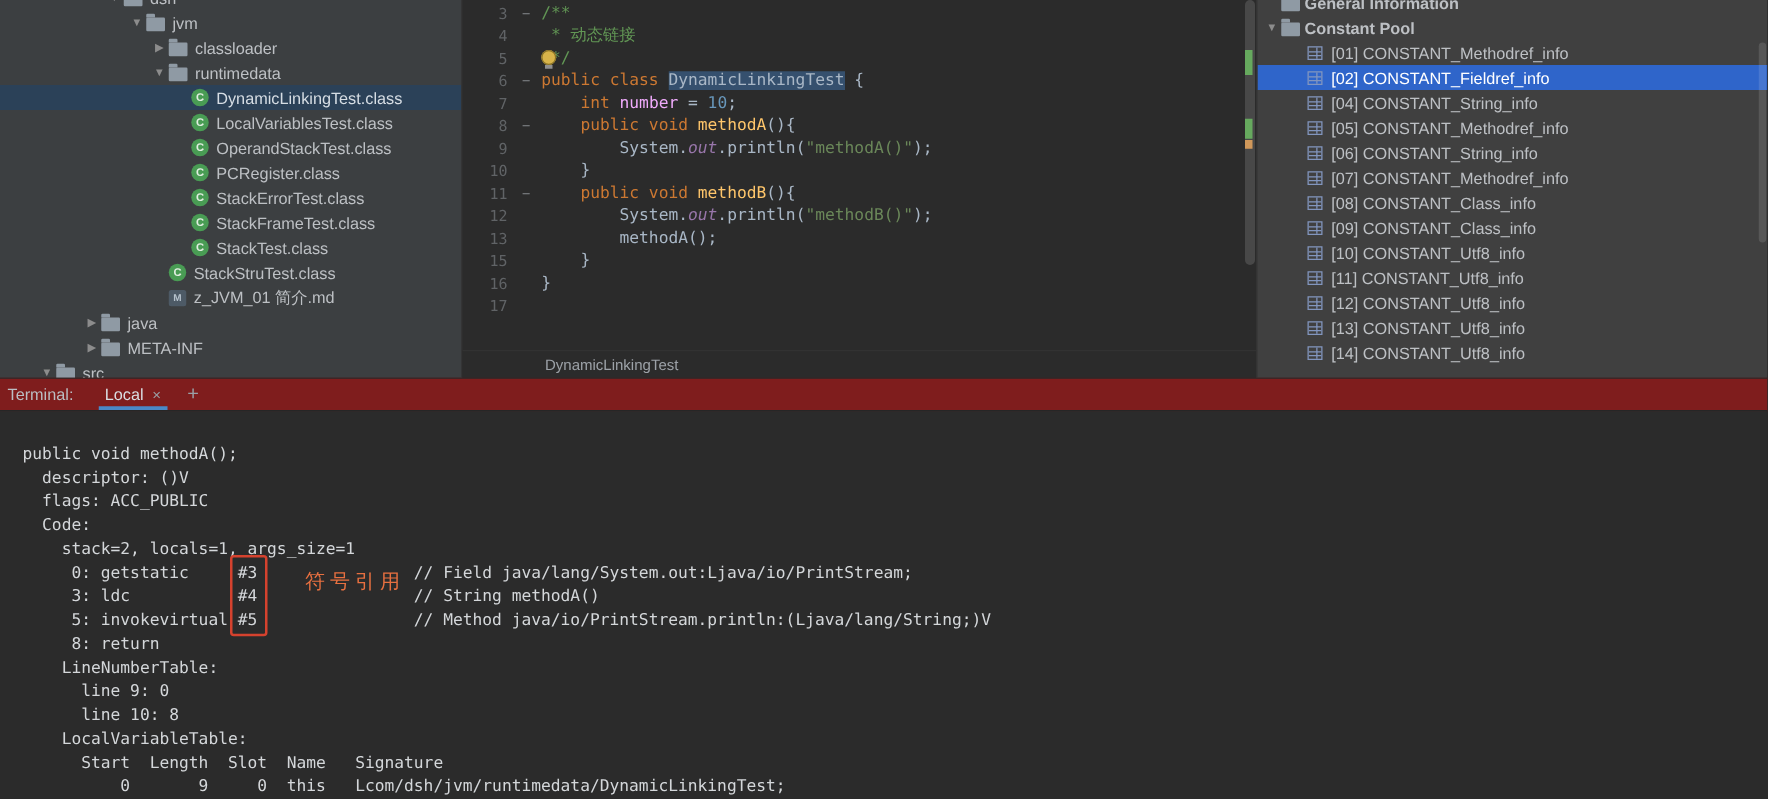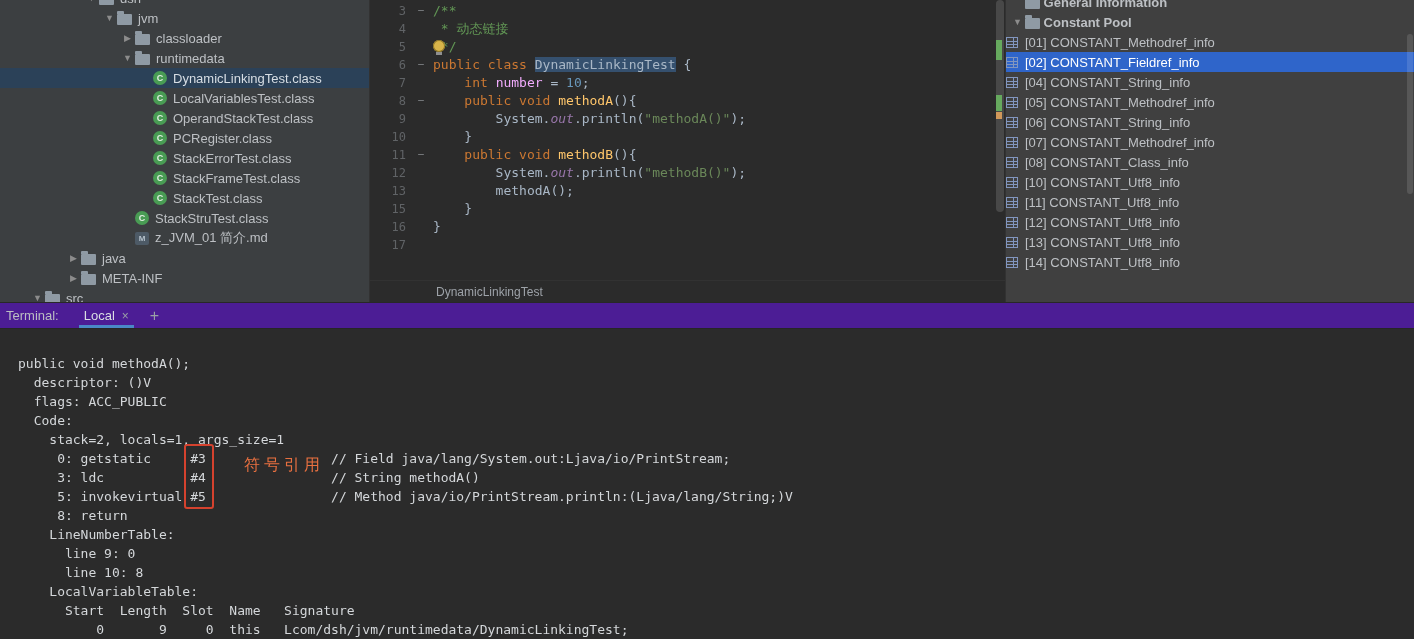--- a/index.html
+++ b/index.html
@@ -42,31 +42,31 @@
   .stripe-mark.green{background:#4d9b44}
   .stripe-mark.orange{background:#c9873f}
   .scroll-thumb{position:absolute;right:1px;top:0;width:8px;height:212px;background:rgba(255,255,255,0.14);border-radius:4px}
   .breadcrumb{height:22px;border-top:1px solid #323232;display:flex;align-items:center;padding-left:66px;color:#9da2a8;font-size:12px;background:#2b2b2b;margin-top:auto}
 
   
   .class-pane{width:409px;min-width:409px;background:#404040;border-left:1px solid #323232;overflow:hidden;position:relative}
   .cv-list{margin-top:-8px}
   .cv-row{height:20px;display:flex;align-items:center;font-size:13px;color:#bdc0c4;white-space:nowrap;cursor:pointer}
   .cv-row.group{padding-left:4px;font-weight:bold}
-  .cv-row.item{}
+  .cv-row.item{padding-left:40px}
   .cv-row.selected{background:#2f65ca;color:#ffffff}
   .cv-label{margin-left:0}
   .grid-ic{width:12px;height:11px;min-width:12px;border:1px solid #8296bf;margin-right:7px;background:
     linear-gradient(#8296bf,#8296bf) 0 3px/100% 1px no-repeat,
     linear-gradient(#8296bf,#8296bf) 0 6.5px/100% 1px no-repeat,
     linear-gradient(#8296bf,#8296bf) 5.5px 0/1px 100% no-repeat}
   .cv-scroll{position:absolute;right:1px;top:34px;width:6px;height:160px;background:rgba(255,255,255,0.12);border-radius:3px}
 
   
-  .terminal-bar{height:27px;min-height:27px;background:#4c1d95;border-top:1px solid #282828;border-bottom:1px solid #262626;display:flex;align-items:center;font-size:13px;color:#bbbec3}
+  .terminal-bar{height:27px;min-height:27px;background:#7f1d1d;border-top:1px solid #282828;border-bottom:1px solid #262626;display:flex;align-items:center;font-size:13px;color:#bbbec3}
   .term-title{padding:0 16px 0 6px}
   .term-tab{height:100%;display:flex;align-items:center;padding:0 9px;position:relative;color:#dadee3;cursor:pointer}
   .term-tab.active::after{content:"";position:absolute;left:4px;right:4px;bottom:0;height:3px;background:#4a88c7}
   .tab-close{margin-left:7px;color:#9aa0a6;font-size:12px}
   .tab-plus{margin-left:12px;color:#9aa0a6;font-size:16px;cursor:pointer}
   .terminal{flex:1;position:relative;background:#2b2b2b;overflow:hidden;padding:6px 0 0 18px;font-family:"DejaVu Sans Mono",monospace;font-size:13px;color:#d4d7da}
   .tline{height:19px;line-height:19px;white-space:pre}
   .annot-box{position:absolute;left:184px;top:115px;width:30px;height:65px;border:2px solid #d5422e;border-radius:3px}
   .annot-label{position:absolute;left:244px;top:126px;font-size:16px;color:#e87040;letter-spacing:4px;font-family:"Liberation Sans",sans-serif}
 </style>
@@ -278,20 +278,24 @@
             <span class="grid-ic"></span>
             <span class="cv-label">[06] CONSTANT_String_info</span>
           </div>
           <div class="cv-row item">
             <span class="grid-ic"></span>
             <span class="cv-label">[07] CONSTANT_Methodref_info</span>
           </div>
           <div class="cv-row item">
             <span class="grid-ic"></span>
             <span class="cv-label">[08] CONSTANT_Class_info</span>
+          </div>
+          <div class="cv-row item">
+            <span class="grid-ic"></span>
+            <span class="cv-label">[09] CONSTANT_Class_info</span>
           </div>
           <div class="cv-row item">
             <span class="grid-ic"></span>
             <span class="cv-label">[10] CONSTANT_Utf8_info</span>
           </div>
           <div class="cv-row item">
             <span class="grid-ic"></span>
             <span class="cv-label">[11] CONSTANT_Utf8_info</span>
           </div>
           <div class="cv-row item">

